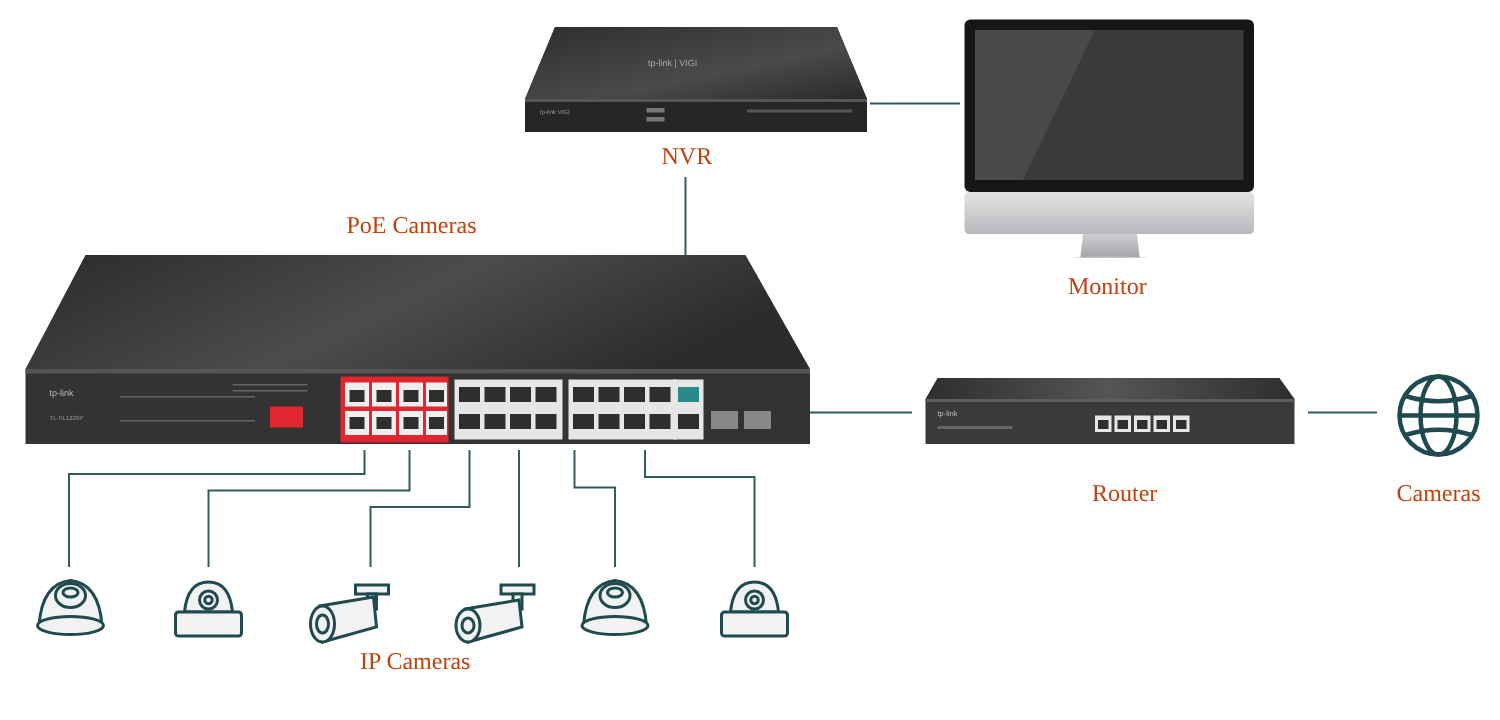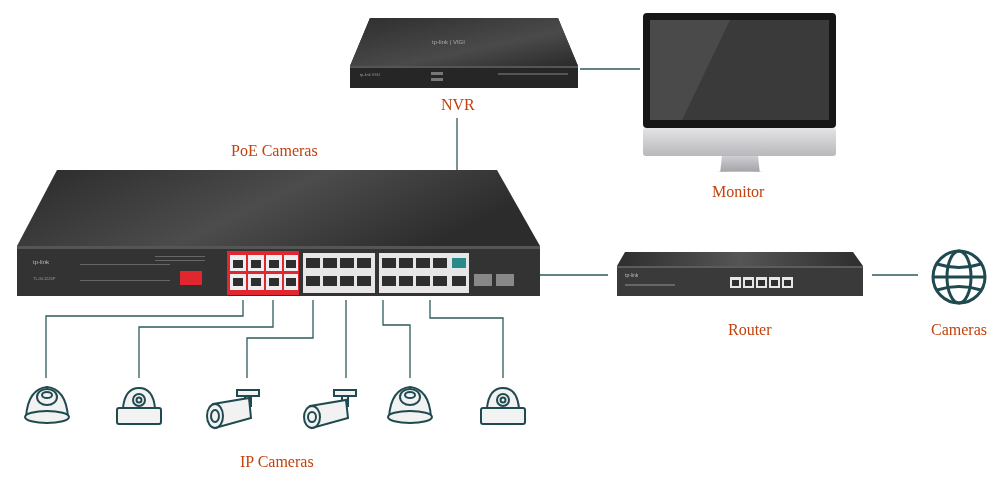--- a/index.html
+++ b/index.html
@@ -247,13 +247,13 @@
 <div class="device" style="left:477px;top:384px;">
   <svg width="52" height="44" viewBox="0 0 52 44">
     <g fill="#f2f2f2" stroke="#1f4a4f" stroke-width="2">
       <path d="M10 24 Q12 4 26 4 Q40 4 42 24 Z"></path>
       <circle cx="26" cy="16" r="6"></circle>
       <circle cx="26" cy="16" r="2.5"></circle>
       <rect x="4" y="24" width="44" height="16" rx="2"></rect>
     </g>
   </svg>
 </div>
-<div class="label" style="left:240px;top:453px;">IP Cameras</div>
+<div class="label" style="left:240px;top:433px;">IP Cameras</div>
 
 </body></html>

